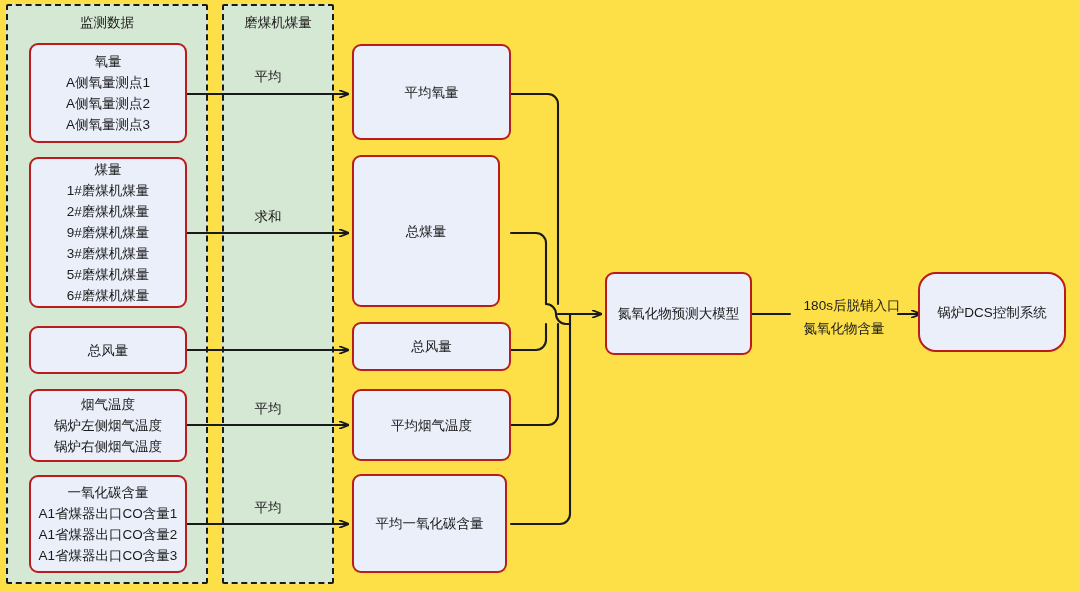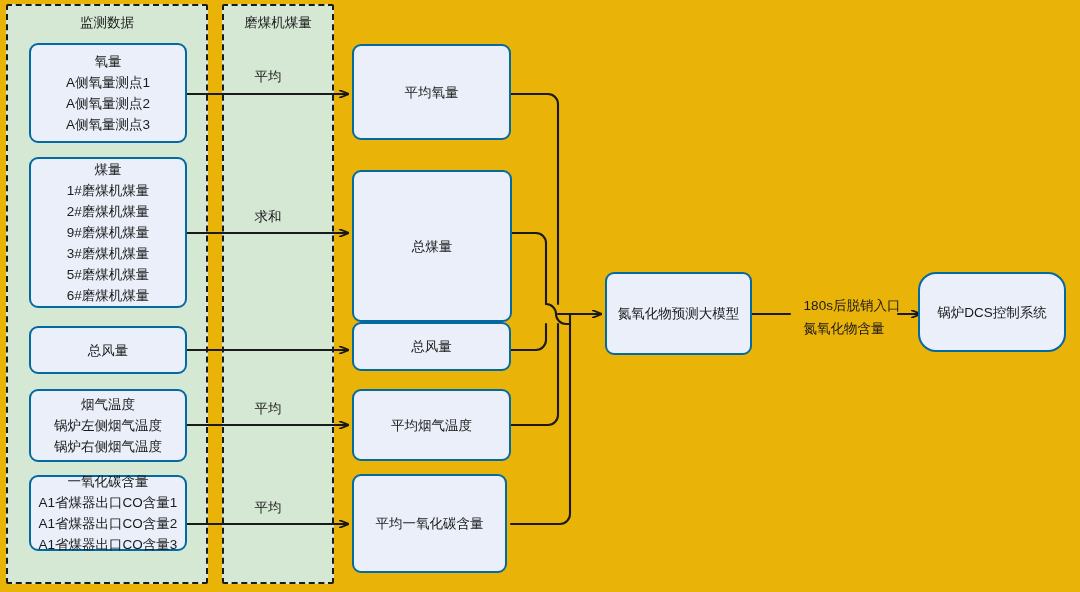--- a/index.html
+++ b/index.html
@@ -8,21 +8,21 @@
     padding: 0;
     background: #ffffff;
   }
   body {
     font-family: "Liberation Sans", "DejaVu Sans", sans-serif;
   }
   #diagram {
     position: relative;
     width: 1080px;
     height: 592px;
-    background: #eab308;
+    background: #fde047;
     overflow: hidden;
   }
   svg.edges {
     position: absolute;
     left: 0;
     top: 0;
     width: 1080px;
     height: 592px;
     pointer-events: none;
   }
@@ -39,21 +39,21 @@
     right: 0;
     top: 8px;
     text-align: center;
     font-size: 13.5px;
     color: #1a1a1a;
     line-height: 18px;
   }
   .node {
     position: absolute;
     background: #eaeffa;
-    border: 2px solid #0369a1;
+    border: 2px solid #b91c1c;
     border-radius: 9px;
     box-sizing: border-box;
     display: flex;
     flex-direction: column;
     align-items: center;
     justify-content: center;
     color: #1a1a1a;
     font-size: 13.5px;
     line-height: 21px;
     text-align: center;
@@ -136,36 +136,36 @@
   <div class="node" style="left:29px; top:326px; width:158px; height:48px;">
     <span class="line">总风量</span>
   </div>
 
   <div class="node" style="left:29px; top:389px; width:158px; height:73px;">
     <span class="line">烟气温度</span>
     <span class="line">锅炉左侧烟气温度</span>
     <span class="line">锅炉右侧烟气温度</span>
   </div>
 
-  <div class="node" style="left:29px; top:475px; width:158px; height:76px;">
+  <div class="node" style="left:29px; top:475px; width:158px; height:98px;">
     <span class="line">一氧化碳含量</span>
     <span class="line">A1省煤器出口CO含量1</span>
     <span class="line">A1省煤器出口CO含量2</span>
     <span class="line">A1省煤器出口CO含量3</span>
   </div>
 
   <div class="edge-label" style="left:268px; top:76px;">平均</div>
   <div class="edge-label" style="left:268px; top:216px;">求和</div>
   <div class="edge-label" style="left:268px; top:408px;">平均</div>
   <div class="edge-label" style="left:268px; top:507px;">平均</div>
 
   <div class="node" style="left:352px; top:44px; width:159px; height:96px;">
     <span class="line">平均氧量</span>
   </div>
-  <div class="node" style="left:352px; top:170px; width:160px; height:152px;">
+  <div class="node" style="left:352px; top:155px; width:148px; height:152px;">
     <span class="line">总煤量</span>
   </div>
   <div class="node" style="left:352px; top:322px; width:159px; height:49px;">
     <span class="line">总风量</span>
   </div>
   <div class="node" style="left:352px; top:389px; width:159px; height:72px;">
     <span class="line">平均烟气温度</span>
   </div>
   <div class="node" style="left:352px; top:474px; width:155px; height:99px;">
     <span class="line">平均一氧化碳含量</span>

